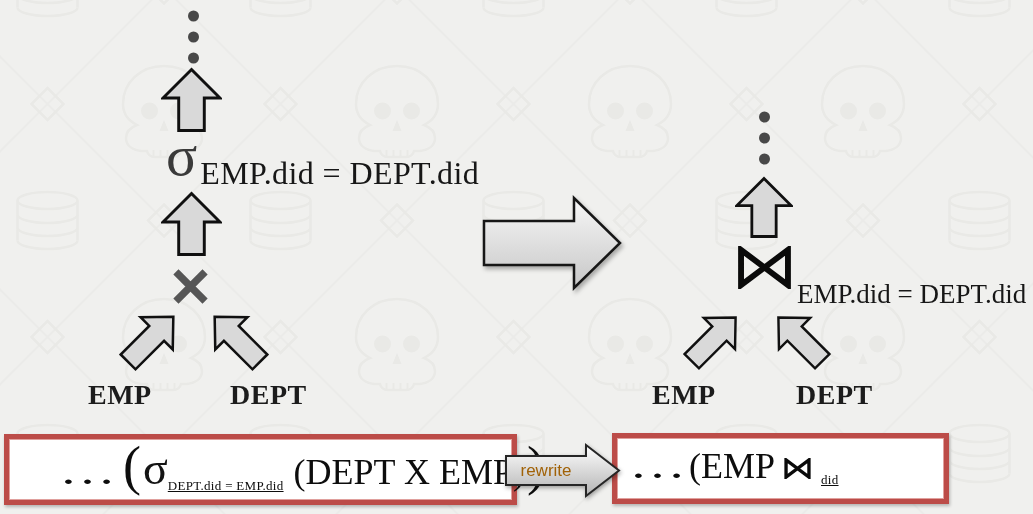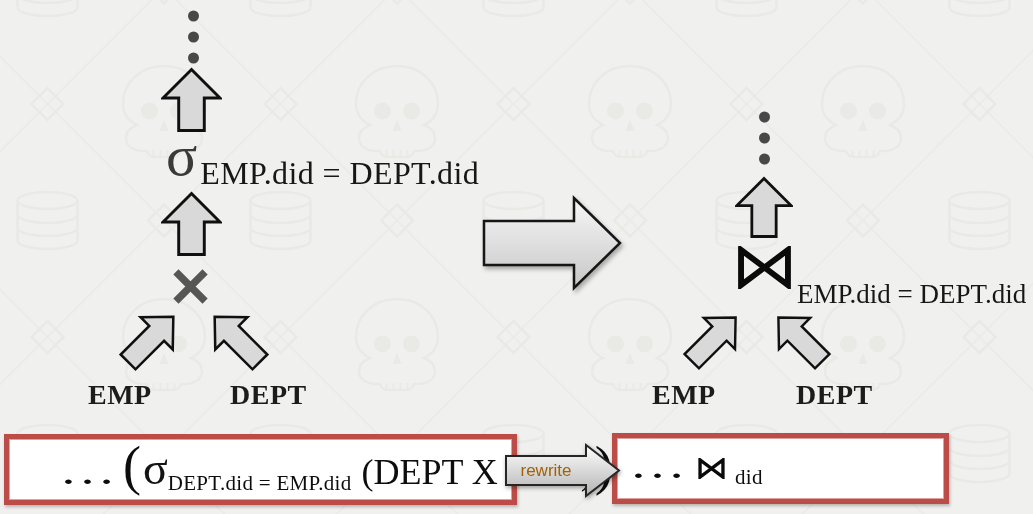--- a/index.html
+++ b/index.html
@@ -18,21 +18,21 @@
   .join-sub{position:absolute;font-size:27px;color:#171717;line-height:1;white-space:nowrap;}
   
   .expr-box{position:absolute;box-sizing:border-box;height:71px;background:#ffffff;
             border:5px solid #bc4c48;display:flex;align-items:baseline;white-space:nowrap;
             box-shadow:inset 0 0 0 1px #e0a09d, 1px 2px 3px rgba(0,0,0,.25);
             color:#0d0d0d;}
   .ellipsis{display:inline-block;font-size:38px;line-height:1;transform:scaleX(1.5);
             transform-origin:left bottom;margin-right:26px;}
   .paren-big{font-size:54px;line-height:1;}
   .sigma-box{font-size:46px;line-height:1;margin-left:2px;color:#141414;}
-  .sub-box{display:inline-block;font-size:21px;transform:translateY(6px);letter-spacing:.3px;}
+  .sub-box{display:inline-block;font-size:13px;transform:translateY(6px);letter-spacing:.3px;text-decoration:underline;}
   .body-box{font-size:36px;line-height:1;margin-left:10px;}
   .expr-frag{font-size:36px;line-height:1;}
   .rewrite-label{position:absolute;font-family:Liberation Sans, sans-serif;
                  font-size:17px;color:#a16207;width:80px;text-align:center;z-index:7;}
   .shadowed{filter:drop-shadow(2px 3px 2px rgba(0,0,0,.30));}
   .shadowed-sm{filter:drop-shadow(1.5px 2px 2px rgba(0,0,0,.35));}
   .z5{z-index:5;}
 </style>
 </head>
 <body>
@@ -155,19 +155,20 @@
     <span class="paren-big" style="margin-left:2px">)</span>
   </div>
 
   <svg class="abs shadowed-sm z5" style="left:504px;top:442px" width="118" height="57">
     <polygon points="2,14 82,14 82,3 115,28.5 82,54 82,43 2,43" fill="url(#gradSmall)" stroke="#262626" stroke-width="2" stroke-linejoin="miter"></polygon>
   </svg>
   <div class="rewrite-label" style="left:506px;top:461px">rewrite</div>
 
   <div class="expr-box" style="left:612px;top:433px;width:337px;padding-left:12px;padding-top:8px;">
     <span class="ellipsis" style="margin-right:22px">…</span>
+    <span class="expr-frag">(EMP</span>
     <svg style="margin-left:9px;transform:translateY(1px)" width="27" height="21" viewBox="0 0 56 44">
       <path d="M4,4 L4,40 L52,4 L52,40 Z" fill="none" stroke="#0a0a0a" stroke-width="7" stroke-linejoin="miter"></path>
     </svg>
     <span class="sub-box" style="margin-left:10px">did</span>
   </div>
 
 </div>
 
 </body></html>

